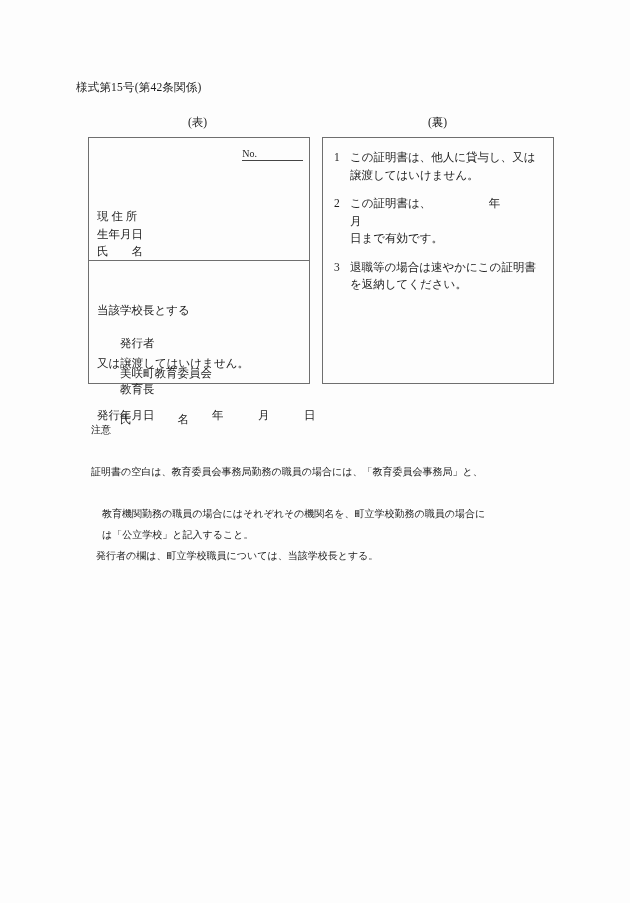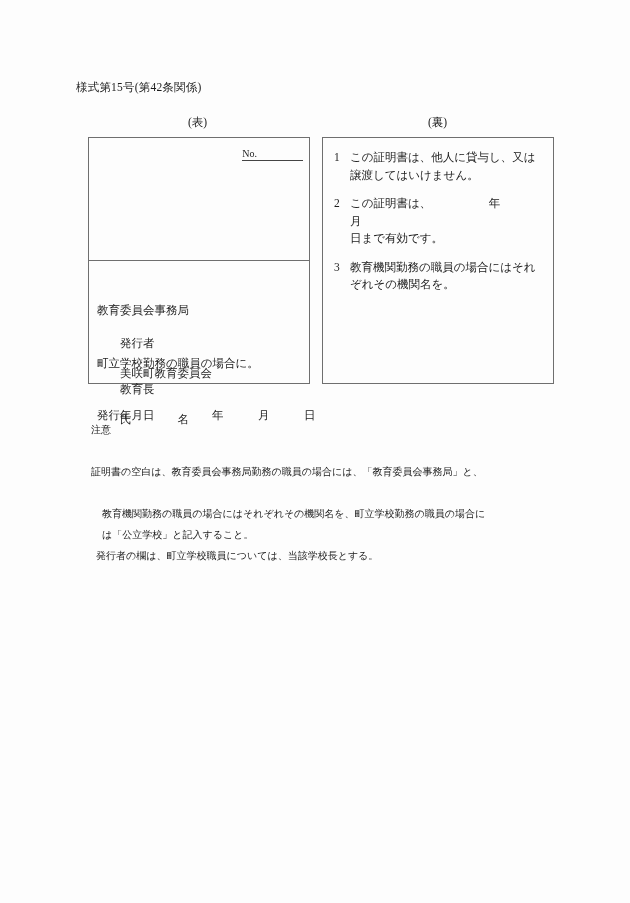--- a/index.html
+++ b/index.html
@@ -200,27 +200,32 @@
   <div class="card card-front">
 
     <div class="front-upper">
 
       <div class="no-line">
         <span class="no-label">No.</span>
           <span class="no-blank"></span>
       </div>
 
 
+      <div class="field-list">
+        <div class="field-row">現 住 所</div>
+        <div class="field-row">生年月日</div>
+        <div class="field-row">氏　　名</div>
+      </div>
     </div>
 
     <div class="front-lower">
 
       <div class="body-list">
-        <div class="field-row">教育委員会事務局</div>
-        <div class="field-row">町立学校勤務の職員の場合に。</div>
+        <div class="field-row">当該学校長とする</div>
+        <div class="field-row">又は譲渡してはいけません。</div>
         <div class="field-row">発行年月日　　　　　年　　　月　　　日</div>
       </div>
 
       <div class="issuer-row">
         <span>発行者</span>
         <span>　　</span>
         <span>美咲町教育委員会</span>
       </div>
 
       <div class="supt-row">
@@ -241,21 +246,21 @@
       </div>
 
       <div class="notice-item">
         <span class="notice-num">2</span>
         <span class="notice-text">この証明書は、　　　　　年　　　月
 日まで有効です。</span>
       </div>
 
       <div class="notice-item">
         <span class="notice-num">3</span>
-        <span class="notice-text">教育機関勤務の職員の場合にはそれぞれその機関名を。</span>
+        <span class="notice-text">退職等の場合は速やかにこの証明書を返納してください。</span>
       </div>
     </div>
   </div>
 
   <div class="footnote">
     <div class="fn-line l1">
       <span>注意</span>
       <span>　</span>
       <span>証明書の空白は、教育委員会事務局勤務の職員の場合には、「教育委員会事務局」と、</span>
     </div>

